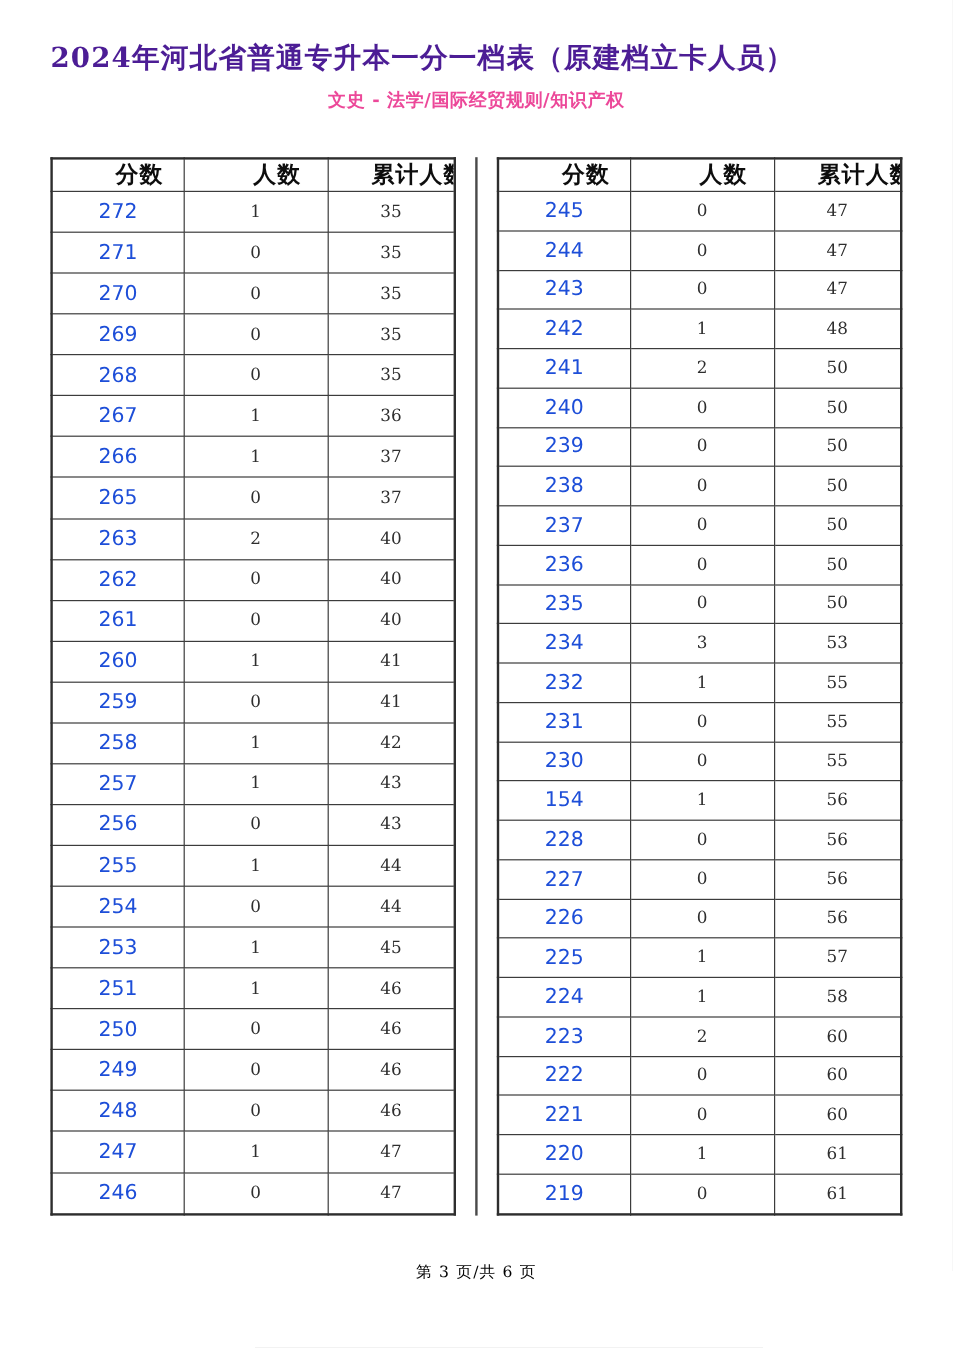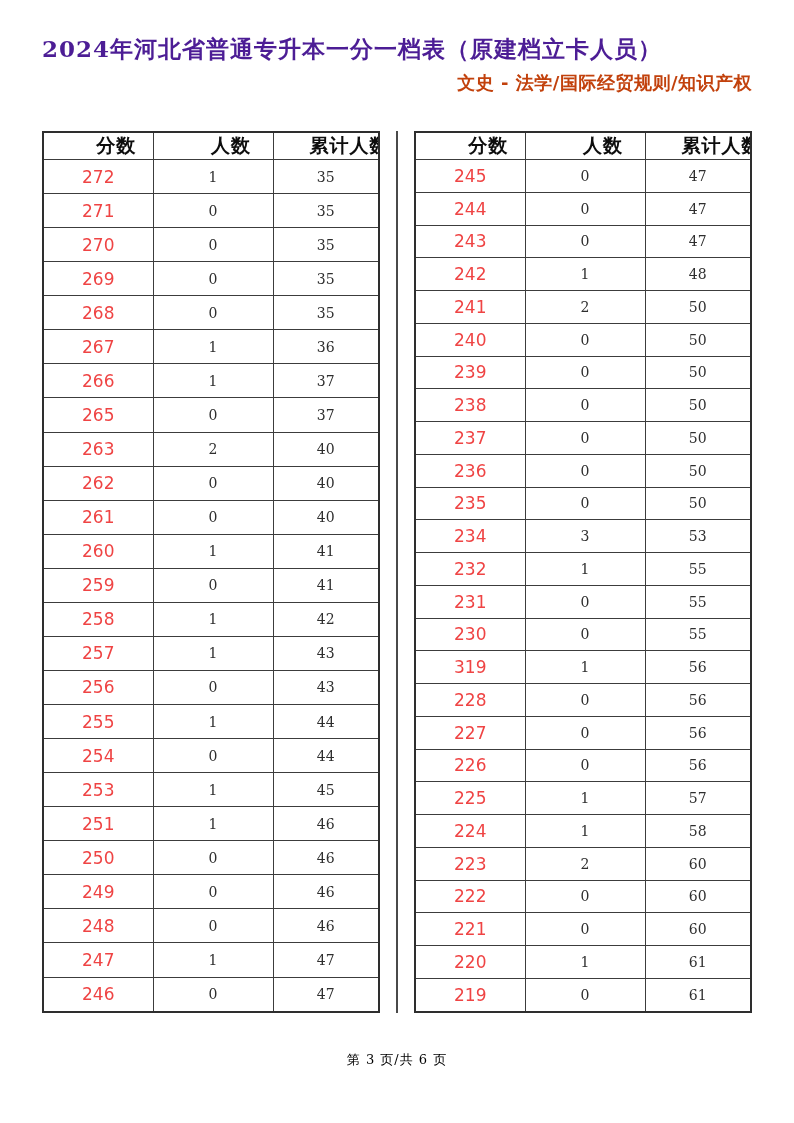--- a/index.html
+++ b/index.html
@@ -18,26 +18,26 @@
   .page-title {
     text-align: left;
     font-size: 23px;
     line-height: 30px;
     font-weight: 700;
     color: #4c1d95;
     font-family: "DejaVu Serif", "Liberation Serif", serif;
     letter-spacing: 1px;
   }
   .page-subtitle {
-    text-align: right;
-    font-size: 18px;
+    text-align: center;
+    font-size: 15px;
     line-height: 20px;
     margin-top: 9px;
     font-weight: 700;
-    color: #c2410c;
+    color: #ec4899;
     font-family: "DejaVu Sans", "Liberation Sans", sans-serif;
     letter-spacing: 0.5px;
   }
   .tables-region {
     margin-top: 38px;
     height: 882px;
     display: flex;
     justify-content: space-between;
     position: relative;
   }
@@ -74,21 +74,21 @@
     font-weight: 700;
     font-size: 19px;
     color: #0d0d0d;
     letter-spacing: 1px;
     padding-left: 36px;
   }
   td.score-cell {
     font-family: "DejaVu Sans", "Liberation Sans", sans-serif;
     font-size: 17px;
     font-weight: 400;
-    color: #ef4444;
+    color: #1d4ed8;
   }
   td.count-cell, td.cum-cell {
     font-family: "DejaVu Serif", "Liberation Serif", serif;
     font-size: 14px;
     color: #2e2e2e;
   }
   .page-footer {
     margin-top: 38px;
     text-align: center;
     font-size: 13px;
@@ -378,21 +378,21 @@
             <td class="cum-cell">55</td>
           </tr>
 
           <tr>
             <td class="score-cell">230</td>
             <td class="count-cell">0</td>
             <td class="cum-cell">55</td>
           </tr>
 
           <tr>
-            <td class="score-cell">319</td>
+            <td class="score-cell">154</td>
             <td class="count-cell">1</td>
             <td class="cum-cell">56</td>
           </tr>
 
           <tr>
             <td class="score-cell">228</td>
             <td class="count-cell">0</td>
             <td class="cum-cell">56</td>
           </tr>
 

